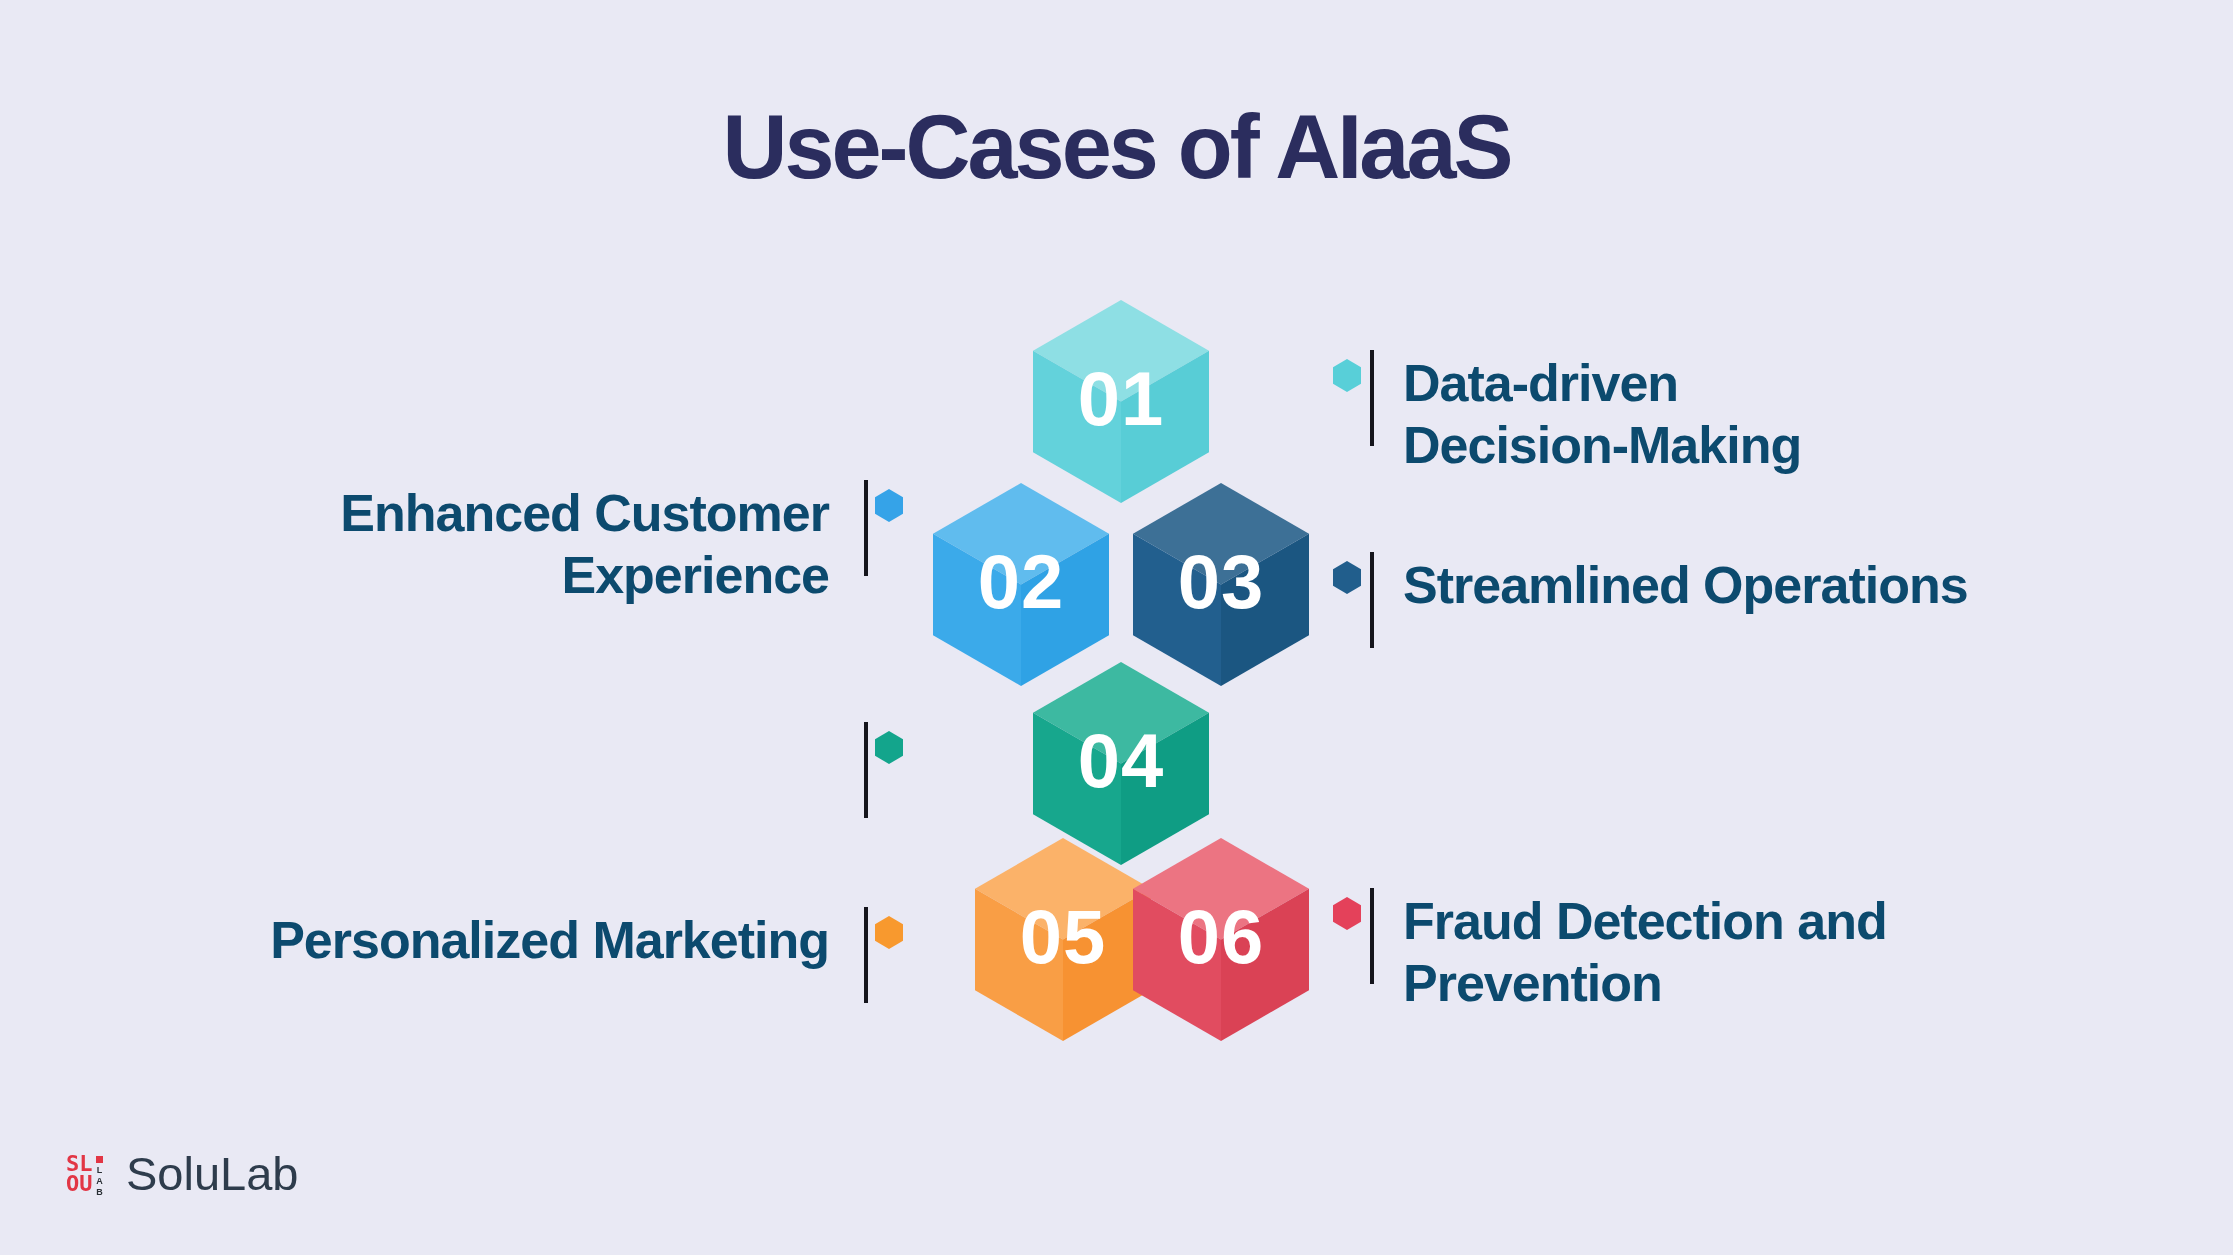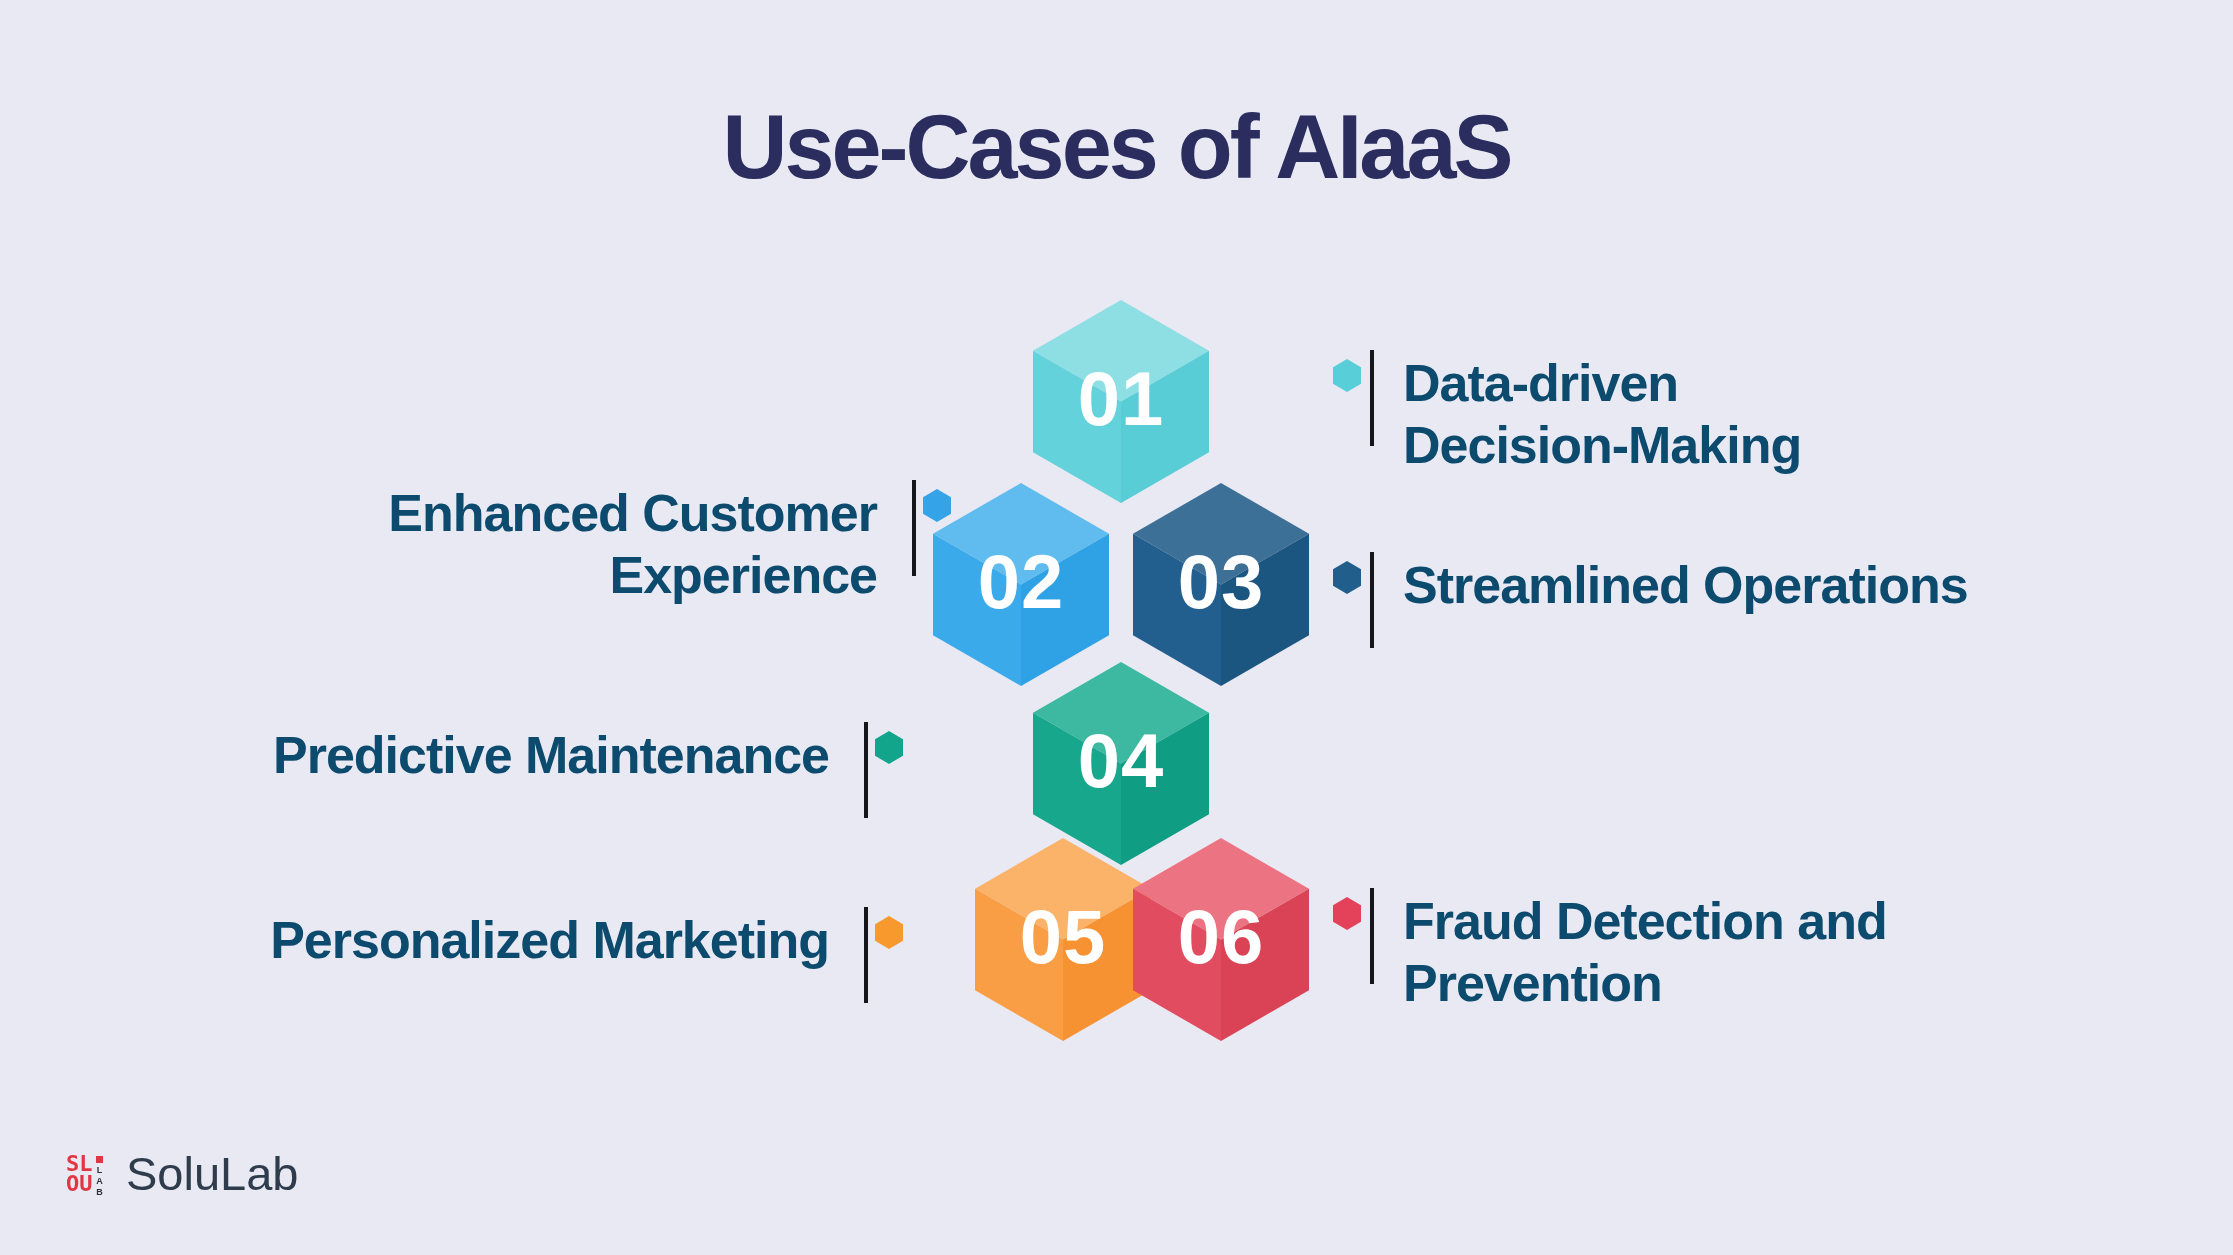--- a/index.html
+++ b/index.html
@@ -205,31 +205,30 @@
 
   <div class="callout right" style="left:1333px; top:888px;">
     <svg class="bullet" width="28" height="33" viewBox="0 0 28 33">
       <polygon points="14,0 28,8.25 28,24.75 14,33 0,24.75 0,8.25" fill="#e4415a"></polygon>
     </svg>
     <span class="vline"></span>
     <div class="txt">Fraud Detection and
 Prevention</div>
   </div>
 
-  <div class="callout left" style="right:1282px; top:480px;">
+  <div class="callout left" style="right:1330px; top:480px;">
     <div class="txt">Enhanced Customer
 Experience</div>
     <span class="vline"></span>
     <svg class="bullet" width="28" height="33" viewBox="0 0 28 33">
       <polygon points="14,0 28,8.25 28,24.75 14,33 0,24.75 0,8.25" fill="#35a3e8"></polygon>
     </svg>
   </div>
 
   <div class="callout left" style="right:1330px; top:722px;">
-    <div class="txt">Predictive Maintenance</div>
     <span class="vline"></span>
     <svg class="bullet" width="28" height="33" viewBox="0 0 28 33">
       <polygon points="14,0 28,8.25 28,24.75 14,33 0,24.75 0,8.25" fill="#13a58c"></polygon>
     </svg>
   </div>
 
   <div class="callout left" style="right:1330px; top:907px;">
     <div class="txt">Personalized Marketing</div>
     <span class="vline"></span>
     <svg class="bullet" width="28" height="33" viewBox="0 0 28 33">

